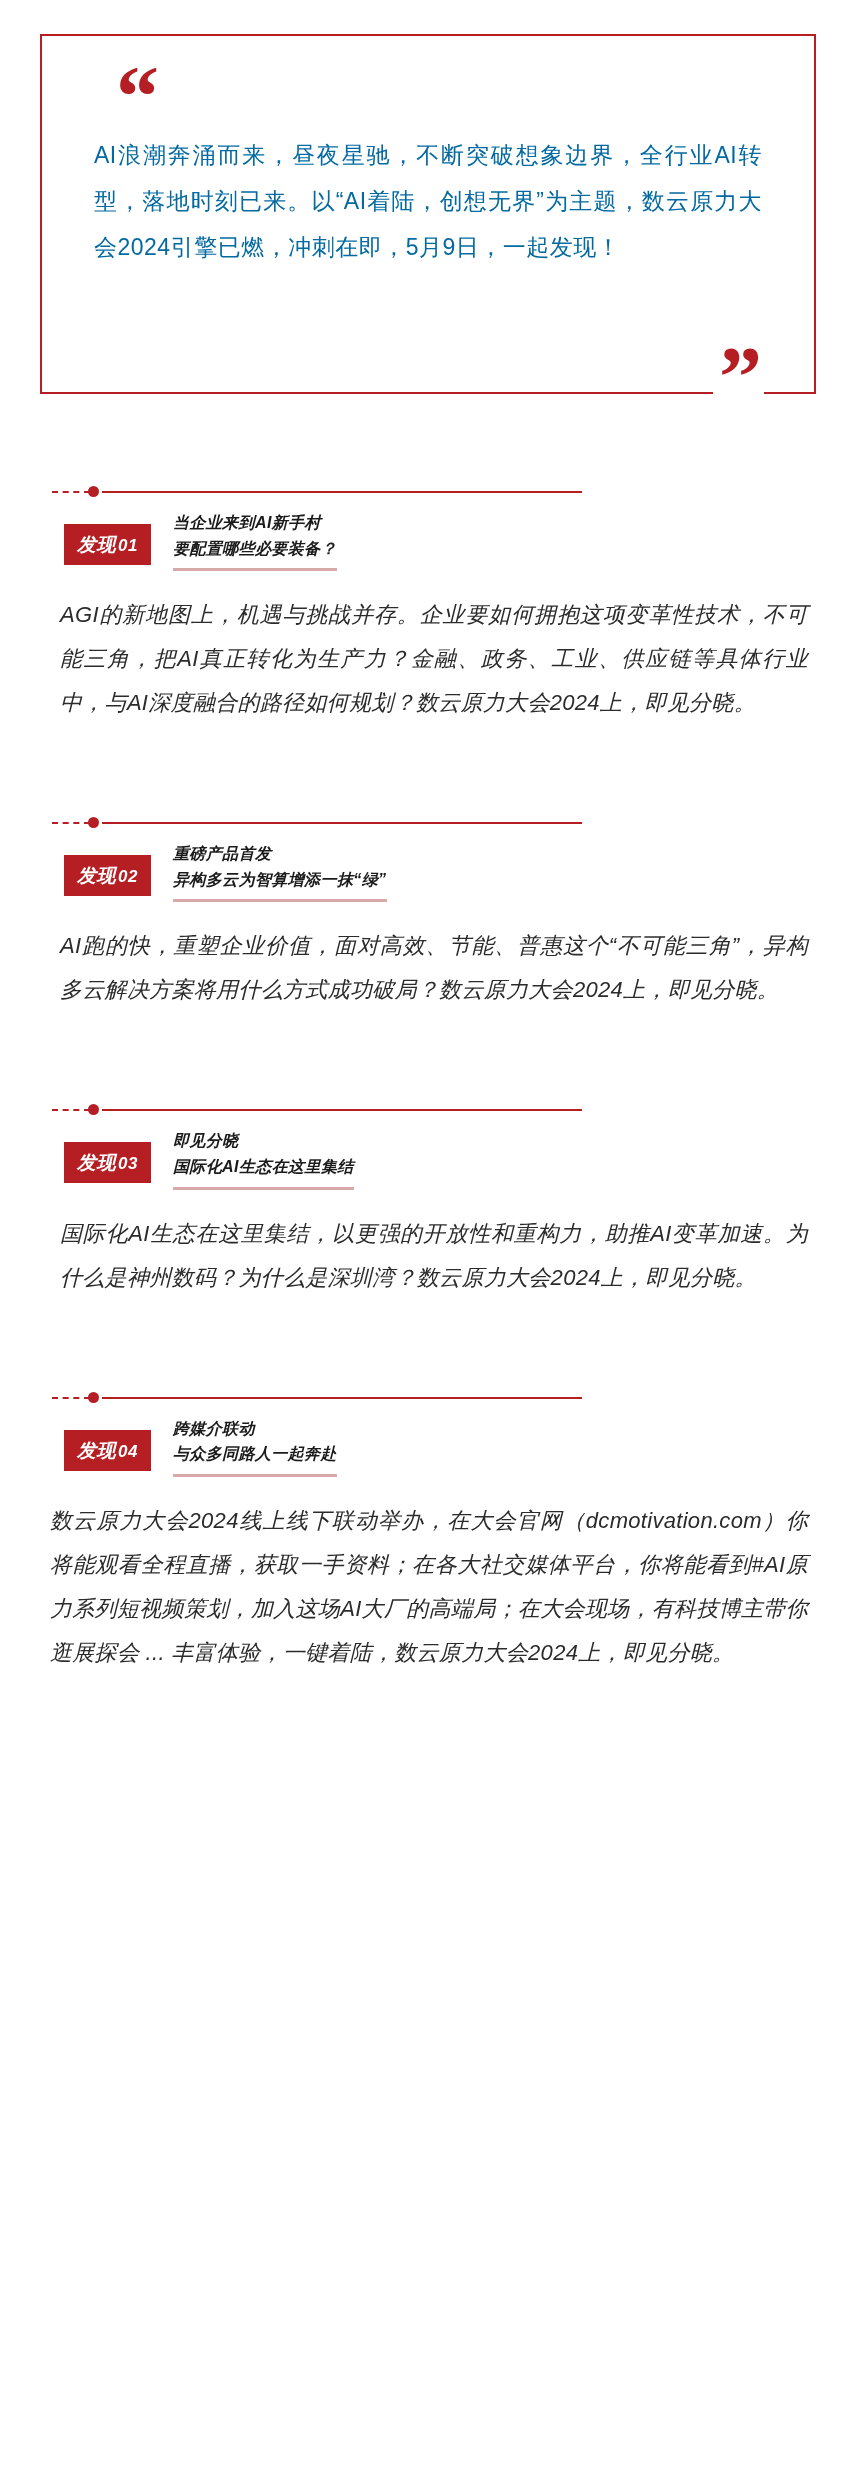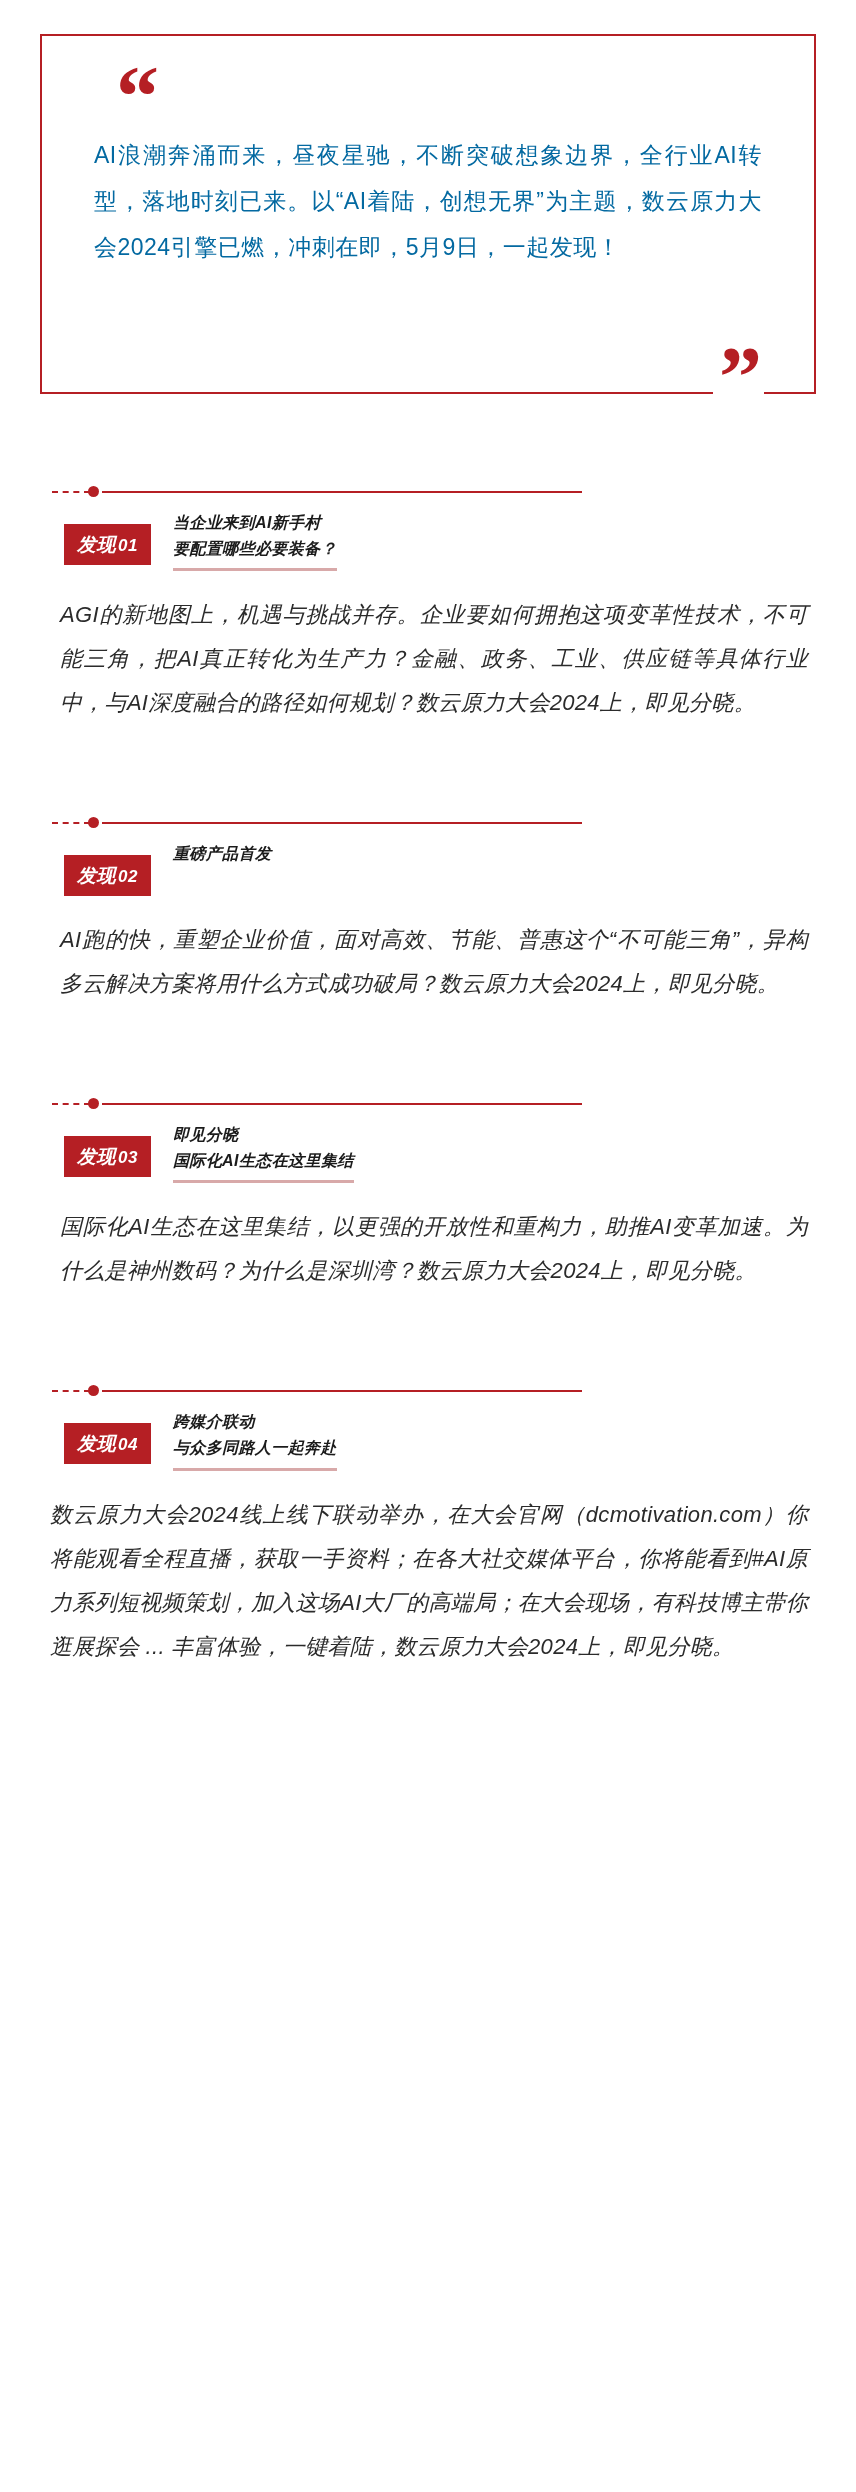--- a/index.html
+++ b/index.html
@@ -196,20 +196,21 @@
       <div class="marker-dash"></div>
       <div class="marker-dot"></div>
       <div class="marker-line"></div>
     </div>
     <div class="head-row">
       <div class="badge">
         <span>发现</span><span class="num">02</span>
       </div>
       <div class="titles">
         <div class="title-line">重磅产品首发</div>
+        <div class="title-line second">异构多云为智算增添一抹“绿”</div>
       </div>
     </div>
     <div class="body-text">AI跑的快，重塑企业价值，面对高效、节能、普惠这个“不可能三角”，异构多云解决方案将用什么方式成功破局？数云原力大会2024上，即见分晓。</div>
   </div>
 
   <div class="section section-3">
     <div class="marker-row">
       <div class="marker-dash"></div>
       <div class="marker-dot"></div>
       <div class="marker-line"></div>

